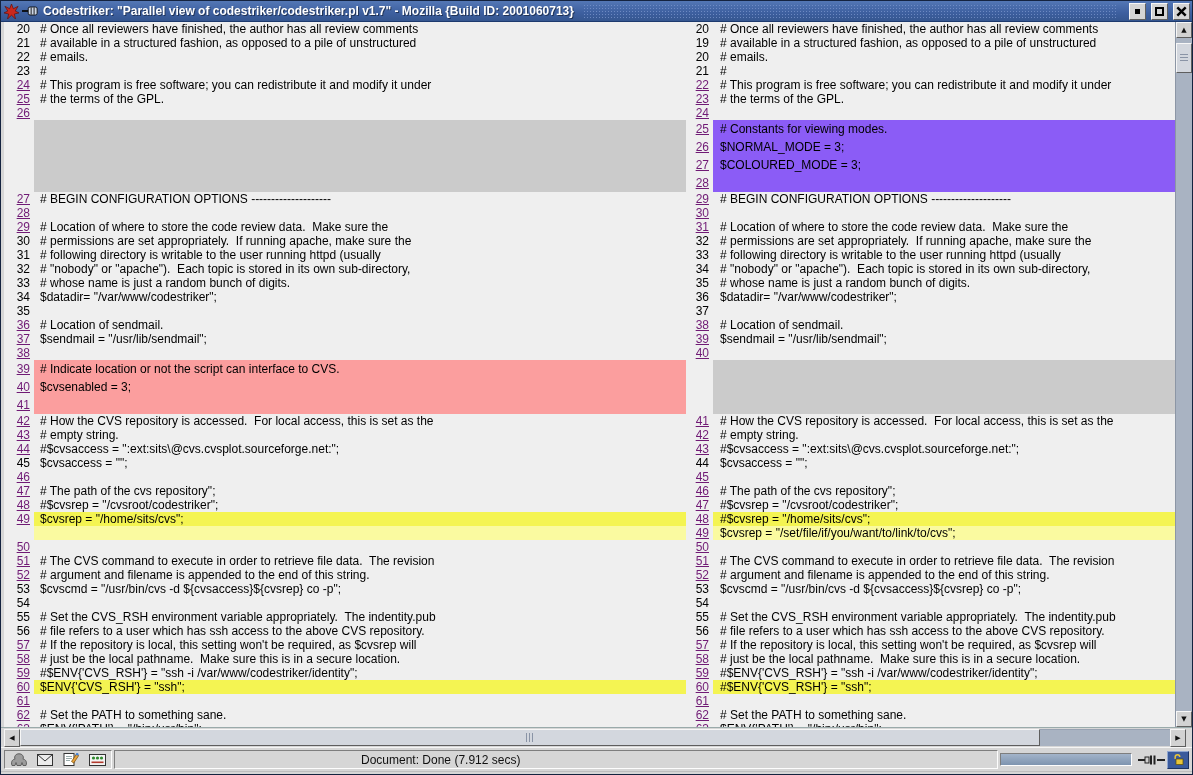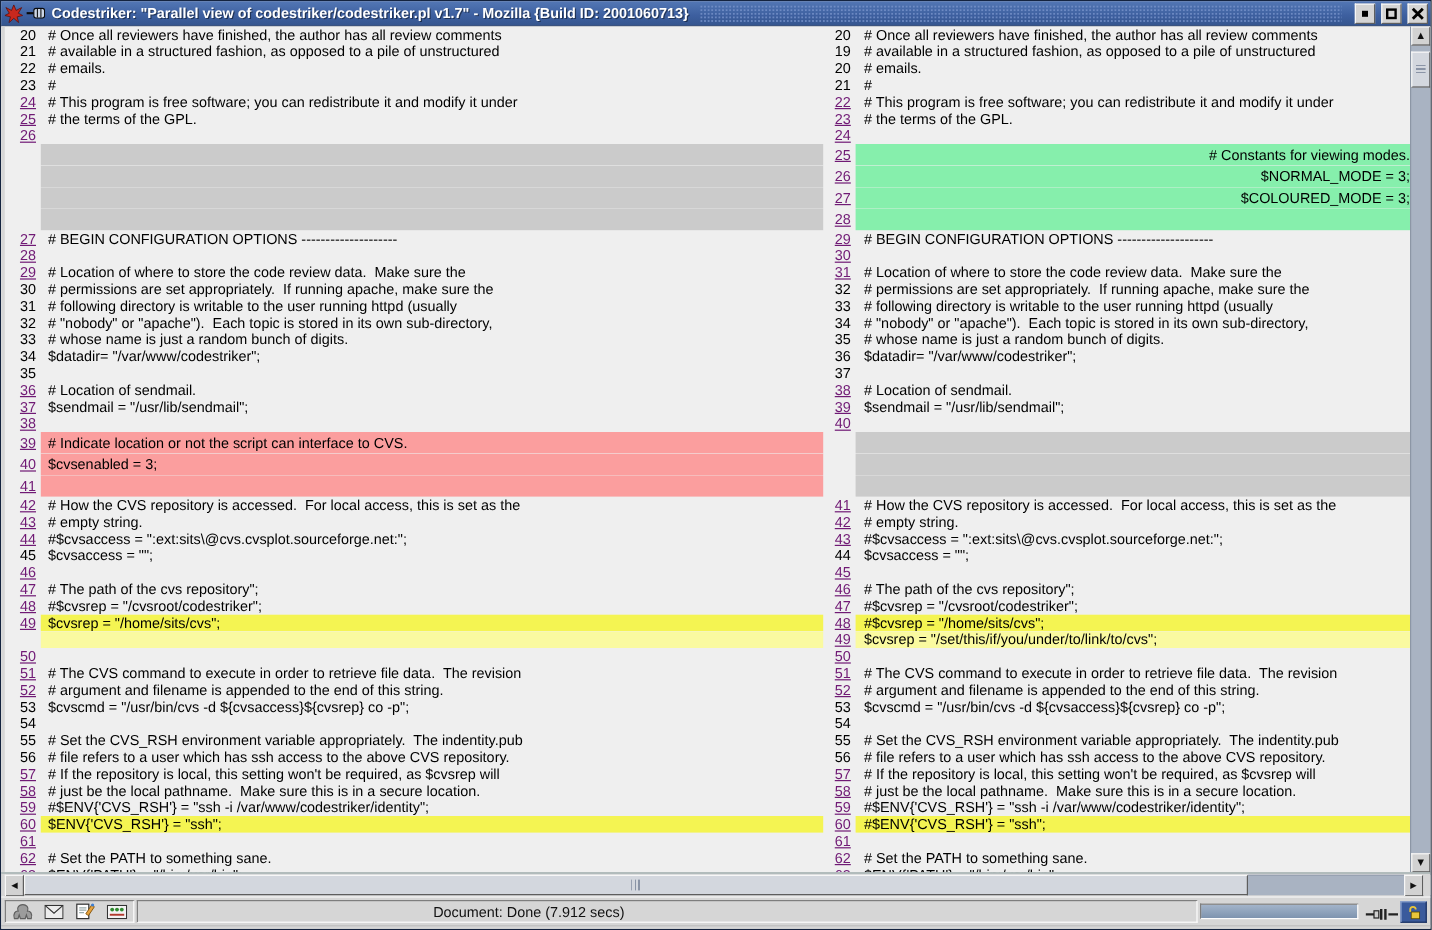--- a/index.html
+++ b/index.html
@@ -42,21 +42,21 @@
     font-size:12px;line-height:14px;color:#000;
   }
   .row{display:flex;height:14px;line-height:14px;white-space:pre;overflow:hidden;}
   .row.tall{height:18px;line-height:18px;}
   .cell{display:block;overflow:hidden;}
   .lnum{width:30px;min-width:30px;text-align:right;padding-right:4px;}
   .lcode{width:652px;min-width:652px;padding-left:6px;}
   .rnum{width:27px;min-width:27px;text-align:right;padding-right:4px;}
   .rcode{flex:1;padding-left:7px;}
   .lnum.link,.rnum.link{color:#701a75;text-decoration:underline;cursor:pointer;}
-  .bg-green{background:#86efac;text-align:right;}
+  .bg-green{background:#8b5cf6;}
   .bg-red{background:#fb9e9e;}
   .bg-gray{background:#cbcbcb;}
   .bg-y1{background:#f4f452;}
   .bg-y2{background:#fafaa0;}
   
   .vscroll{
     flex:0 0 17px;width:17px;background:#a9b3c2;
     border-left:1px solid #8c96a5;display:flex;flex-direction:column;
   }
   .sbtn{
@@ -88,21 +88,21 @@
   }
   .hthumb::after{
     content:"";position:absolute;top:3px;bottom:3px;left:505px;width:9px;
     background:repeating-linear-gradient(90deg,#8a94a6 0 1px,transparent 1px 3px);
   }
   .htrack{flex:1;background:#a9b3c2;border-top:1px solid #98a2b2;}
   .hcorner{width:6px;flex:0 0 6px;background:#d6d6d6;}
   
   .statusbar{
     flex:0 0 24px;height:24px;background:#d6d6d6;border-top:1px solid #f5f5f5;
-    display:flex;align-items:flex-end;padding:2px 3px;gap:2px;font-size:12px;
+    display:flex;align-items:center;padding:2px 3px;gap:2px;font-size:12px;
   }
   .seg{
     height:19px;border:1px solid;border-color:#7e7e7e #fdfdfd #fdfdfd #7e7e7e;
     display:flex;align-items:center;
   }
   .seg-icons{padding:0 5px;gap:8px;}
   .ci{width:18px;height:15px;display:flex;align-items:center;justify-content:center;cursor:pointer;}
   .seg-text{flex:1;padding-left:246px;color:#111;}
   .progress{
     width:132px;height:13px;align-self:center;
@@ -354,21 +354,21 @@
         <div class="row">
     <span class="cell lnum link">49</span>
     <span class="cell lcode bg-y1">$cvsrep = "/home/sits/cvs";</span>
     <span class="cell rnum link">48</span>
     <span class="cell rcode bg-y1">#$cvsrep = "/home/sits/cvs";</span>
   </div>
         <div class="row">
     <span class="cell lnum"></span>
     <span class="cell lcode bg-y2"></span>
     <span class="cell rnum link">49</span>
-    <span class="cell rcode bg-y2">$cvsrep = "/set/this/if/you/under/to/link/to/cvs";</span>
+    <span class="cell rcode bg-y2">$cvsrep = "/set/file/if/you/want/to/link/to/cvs";</span>
   </div>
         <div class="row">
     <span class="cell lnum link">50</span>
     <span class="cell lcode"></span>
     <span class="cell rnum link">50</span>
     <span class="cell rcode"></span>
   </div>
         <div class="row">
     <span class="cell lnum link">51</span>
     <span class="cell lcode"># The CVS command to execute in order to retrieve file data.  The revision</span>

